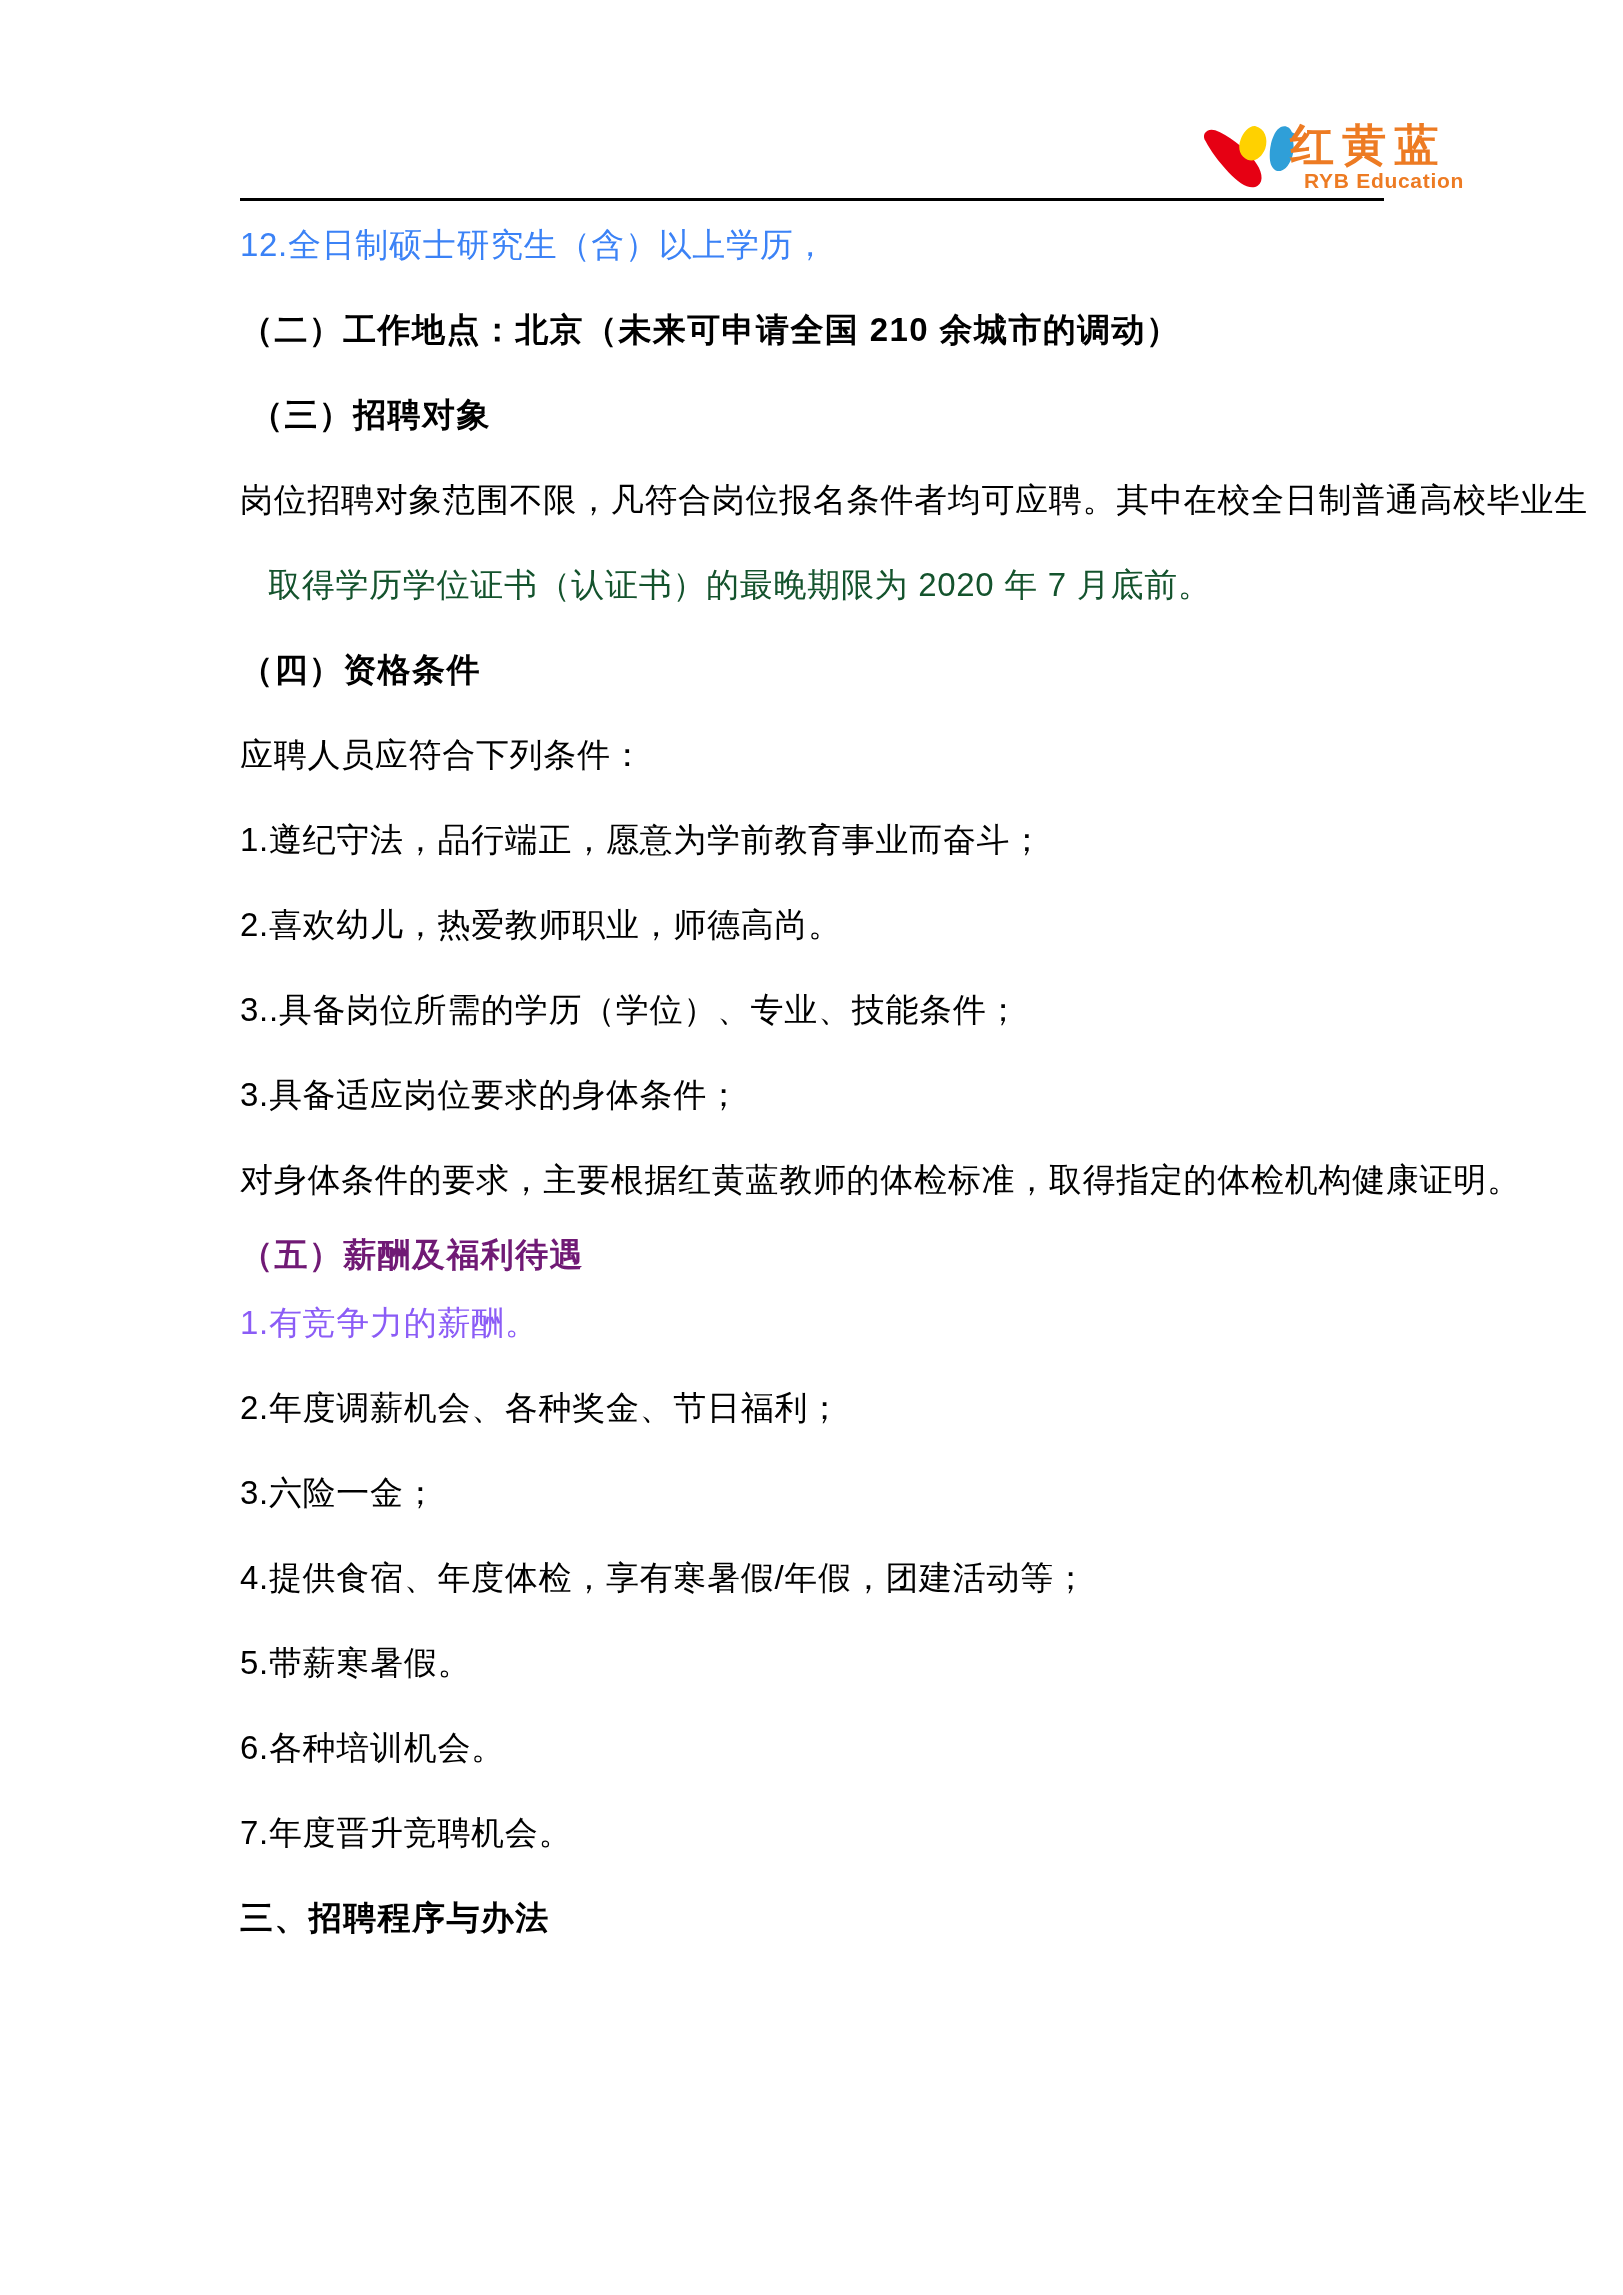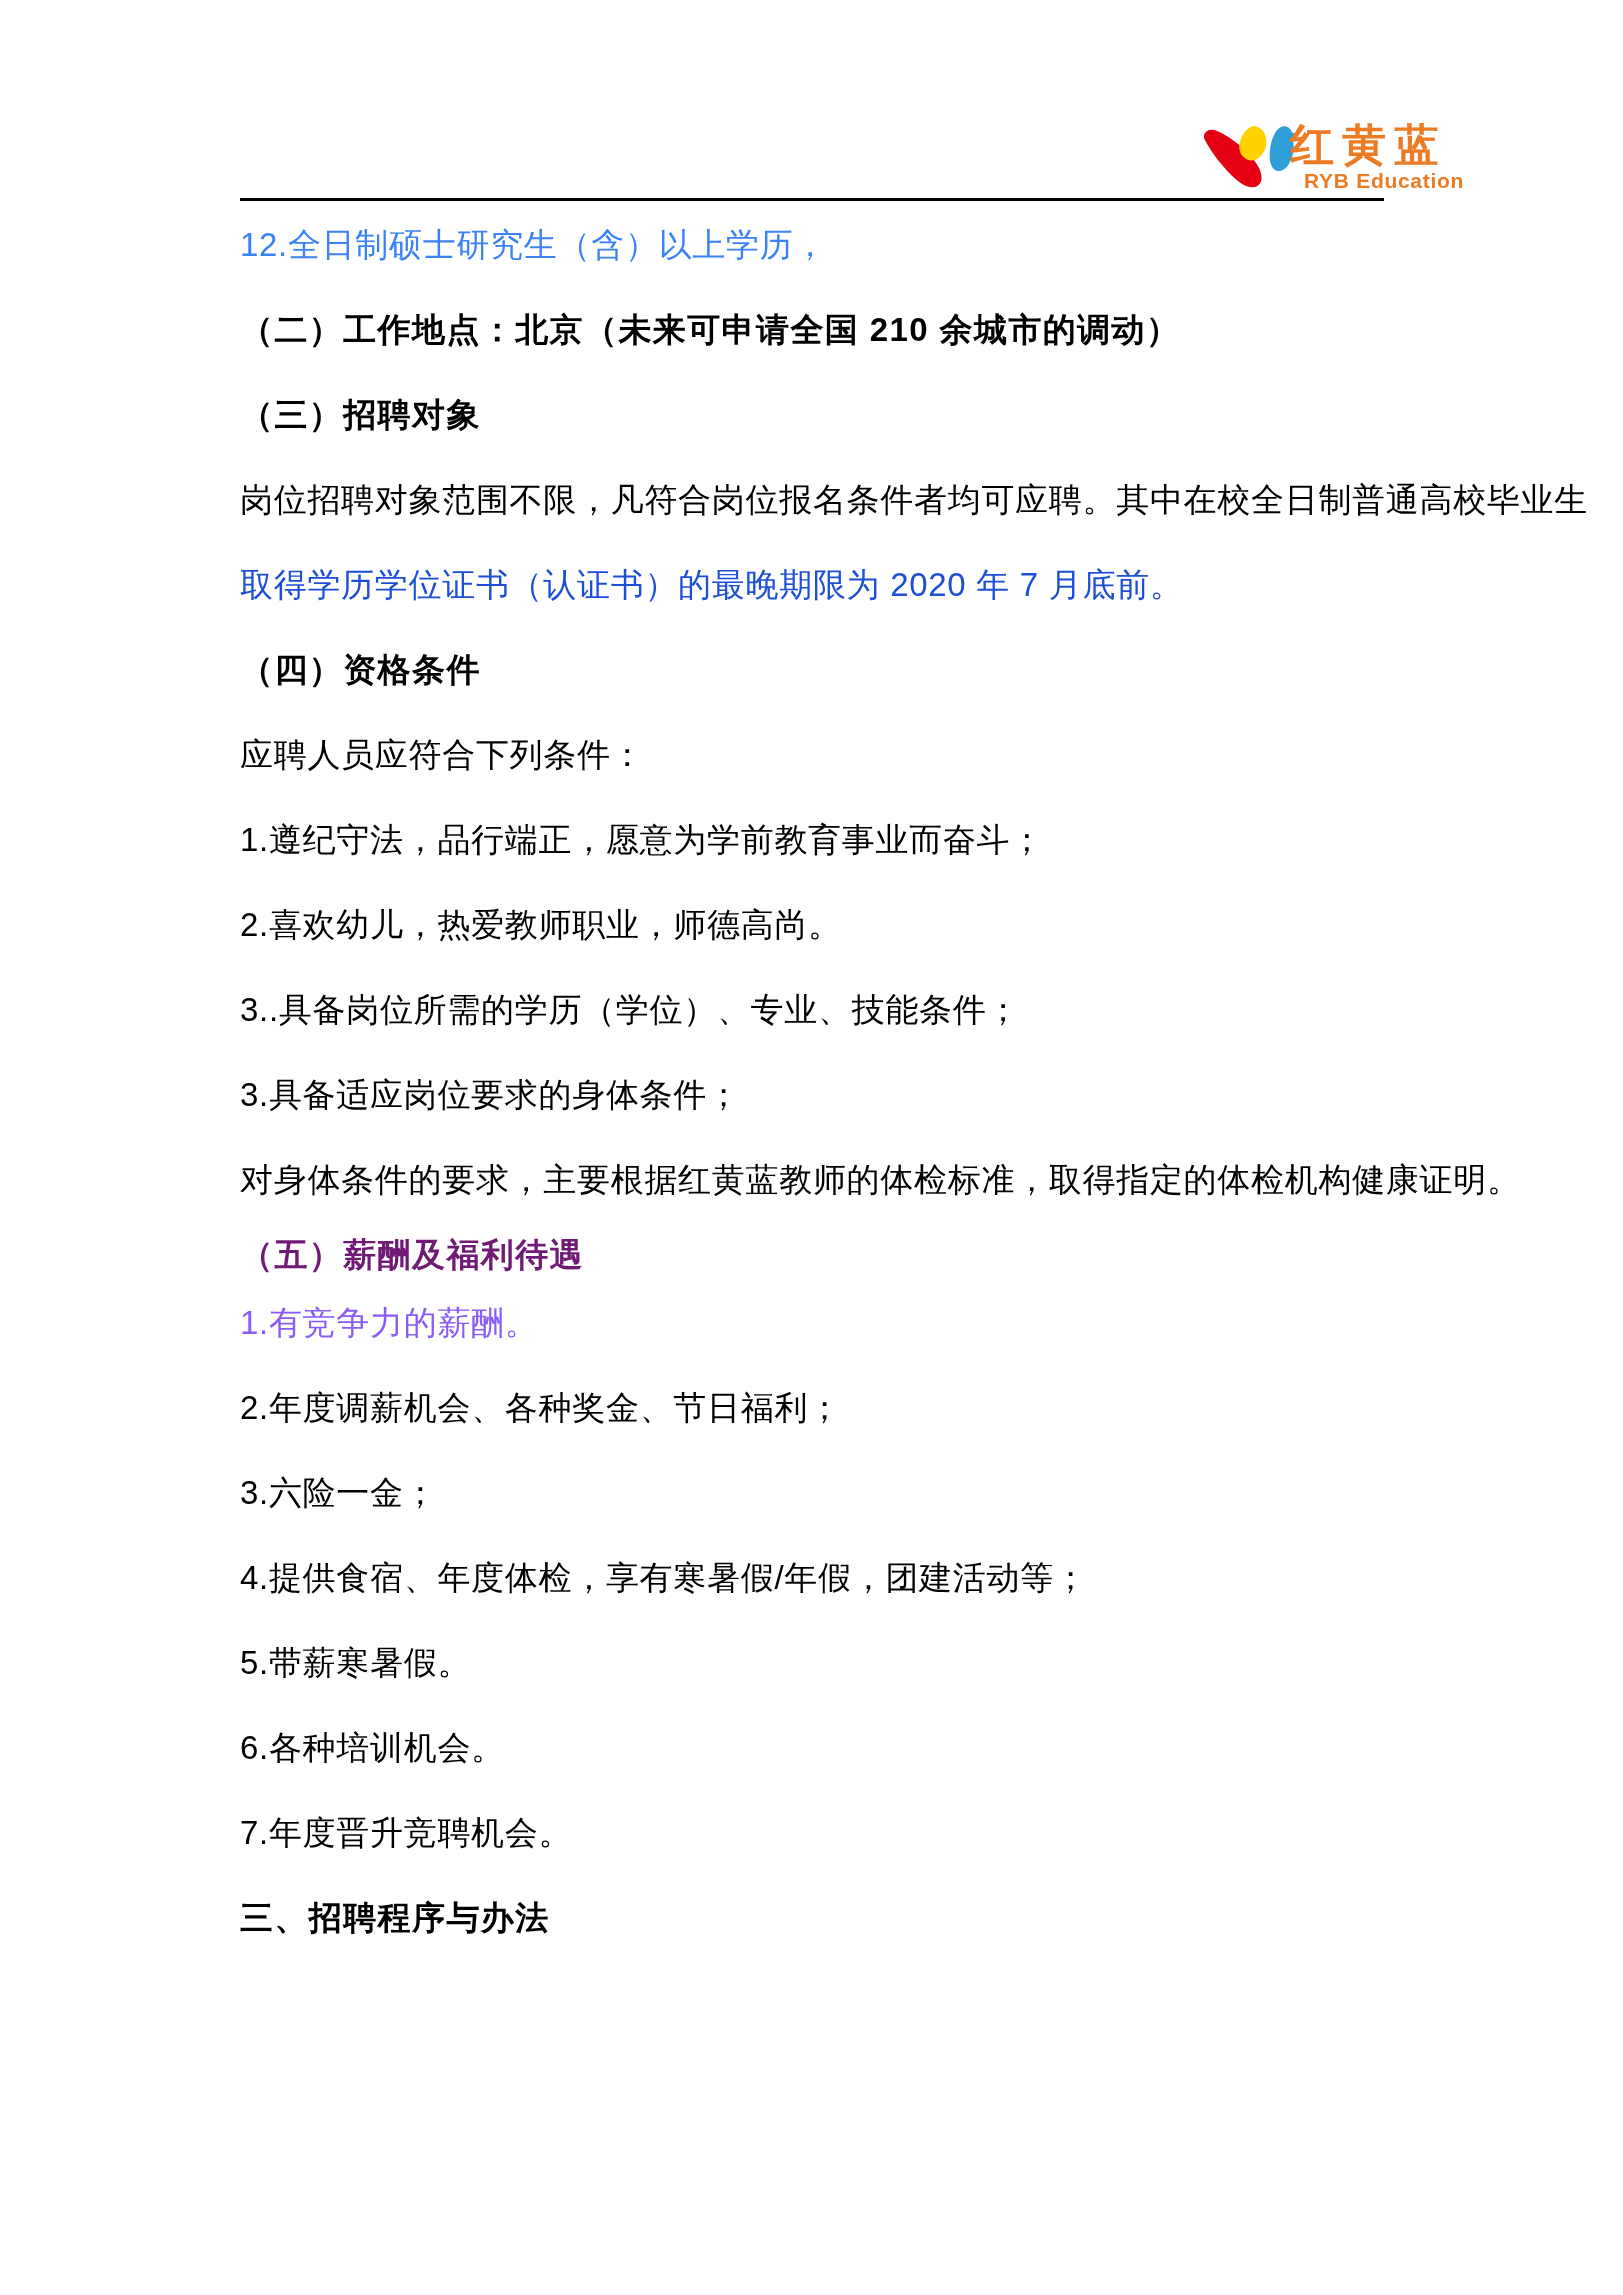--- a/index.html
+++ b/index.html
@@ -63,23 +63,23 @@
     </svg>
     <div class="brand-cn">红黄蓝</div>
     <div class="brand-en">RYB Education</div>
   </div>
 
   <div class="divider"></div>
 
   <div class="content">
       <p class="line" style="color: #3b82f6;">12.全日制硕士研究生（含）以上学历，</p>
       <p class="line bold" style="color: rgb(0, 0, 0);">（二）工作地点：北京（未来可申请全国 210 余城市的调动）</p>
-      <p class="line bold" style="color: rgb(0, 0, 0);">（三）招聘对象</p>
+      <p class="line bold" style="color: rgb(0, 0, 0); margin-left: 10px;">（三）招聘对象</p>
       <p class="line" style="color: rgb(0, 0, 0);">岗位招聘对象范围不限，凡符合岗位报名条件者均可应聘。其中在校全日制普通高校毕业生</p>
-      <p class="line" style="color: #1d4ed8;">取得学历学位证书（认证书）的最晚期限为 2020 年 7 月底前。</p>
+      <p class="line" style="color: #14532d; margin-left: 28px;">取得学历学位证书（认证书）的最晚期限为 2020 年 7 月底前。</p>
       <p class="line bold" style="color: rgb(0, 0, 0);">（四）资格条件</p>
       <p class="line" style="color: rgb(0, 0, 0);">应聘人员应符合下列条件：</p>
       <p class="line" style="color: rgb(0, 0, 0);">1.遵纪守法，品行端正，愿意为学前教育事业而奋斗；</p>
       <p class="line" style="color: rgb(0, 0, 0);">2.喜欢幼儿，热爱教师职业，师德高尚。</p>
       <p class="line" style="color: rgb(0, 0, 0);">3..具备岗位所需的学历（学位）、专业、技能条件；</p>
       <p class="line" style="color: rgb(0, 0, 0);">3.具备适应岗位要求的身体条件；</p>
       <p class="line" style="color: rgb(0, 0, 0);">对身体条件的要求，主要根据红黄蓝教师的体检标准，取得指定的体检机构健康证明。</p>
       <p class="line bold tight" style="color: #701a75;">（五）薪酬及福利待遇</p>
       <p class="line" style="color: #8b5cf6;">1.有竞争力的薪酬。</p>
       <p class="line" style="color: rgb(0, 0, 0);">2.年度调薪机会、各种奖金、节日福利；</p>

